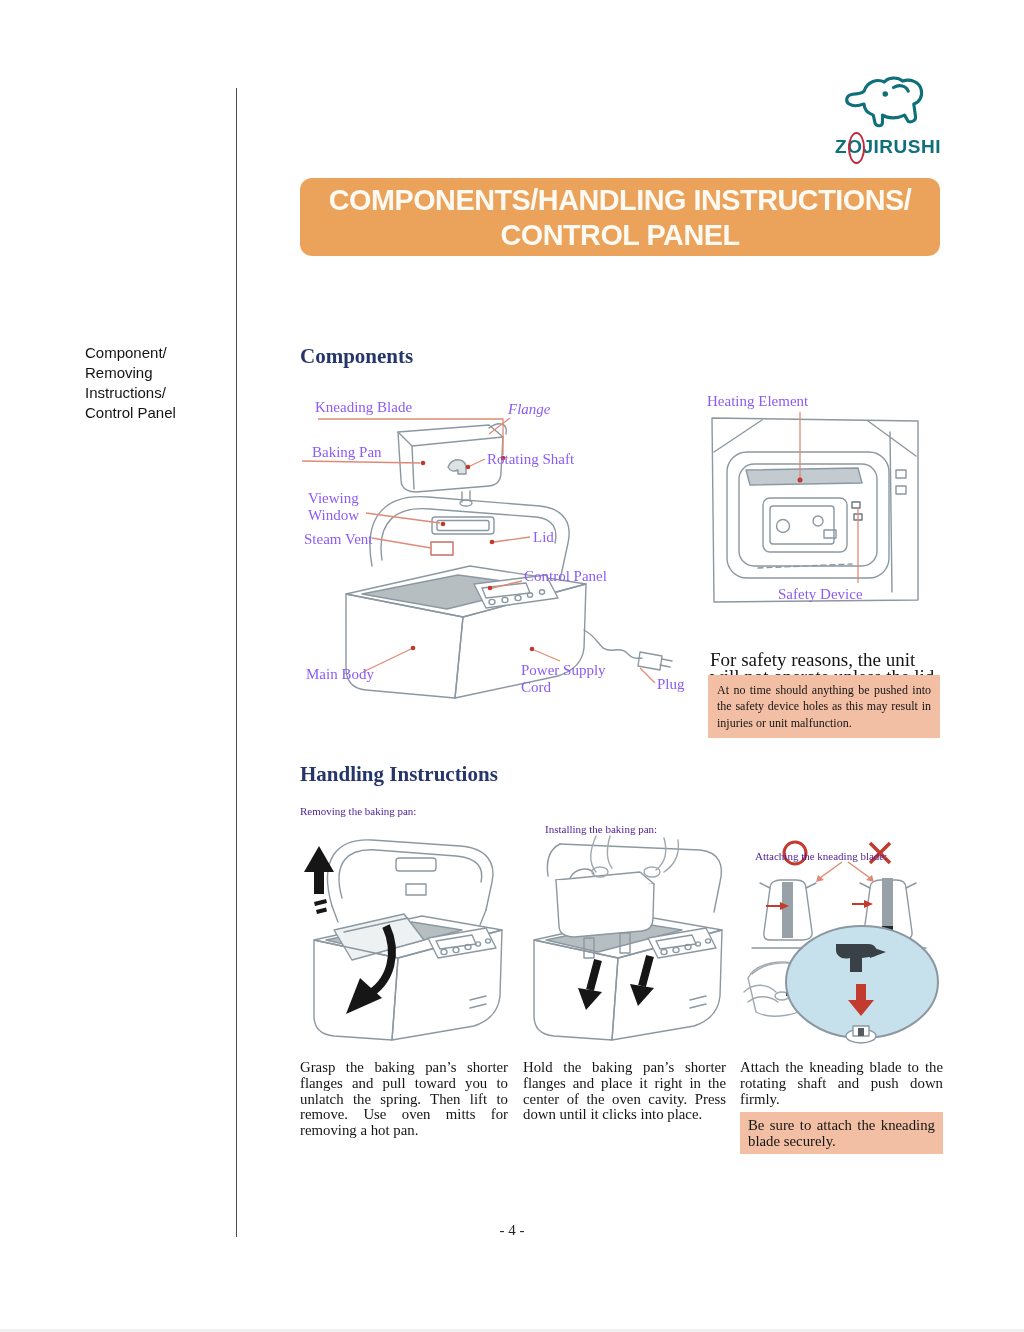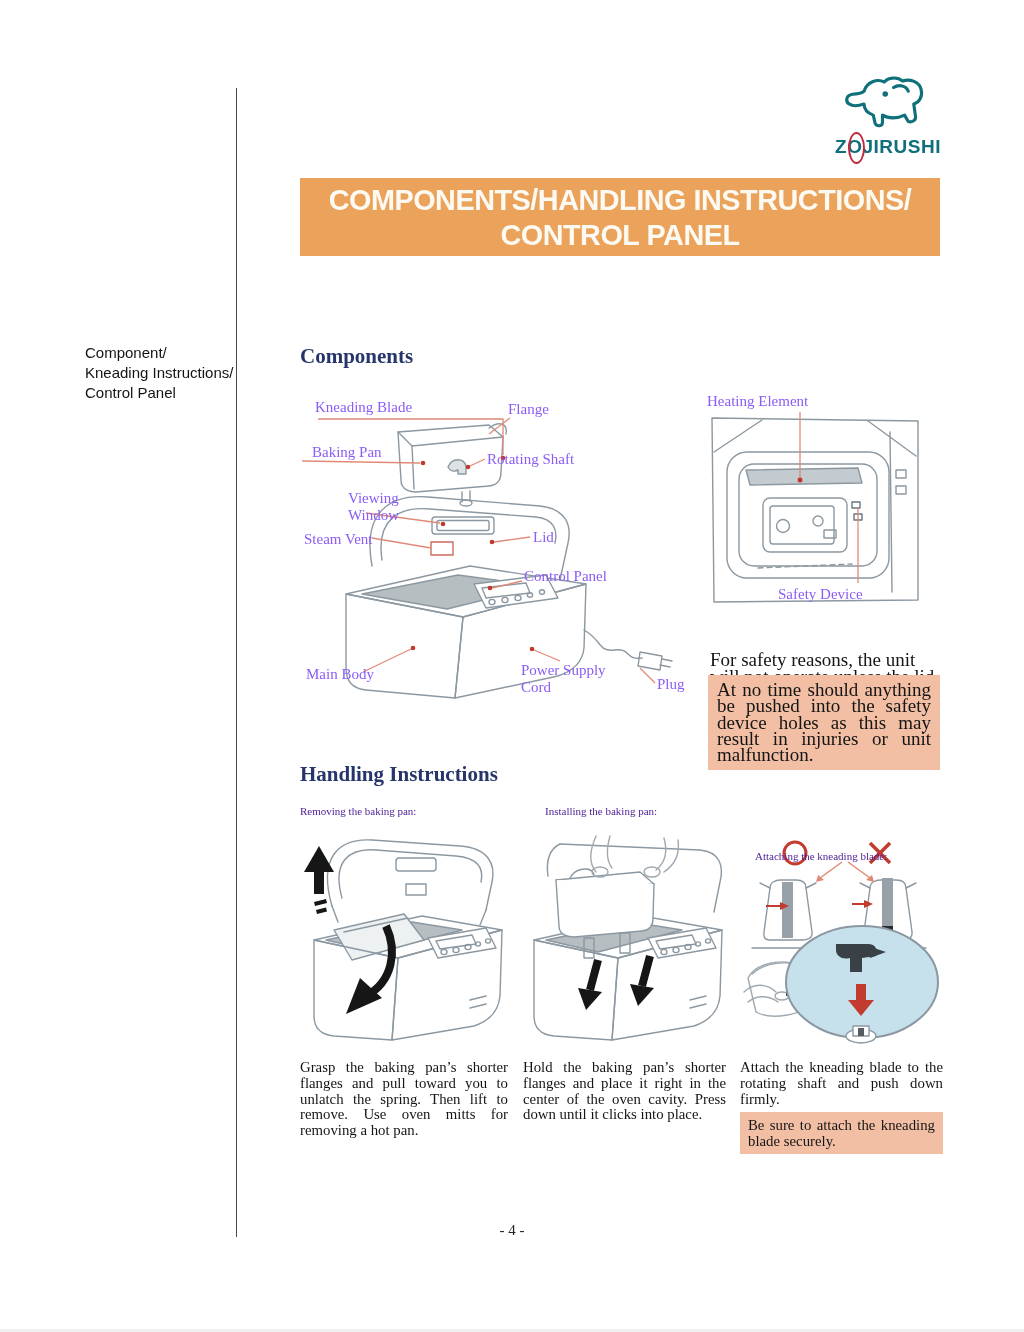--- a/index.html
+++ b/index.html
@@ -13,37 +13,37 @@
   
   .logo{left:828px;top:76px;width:120px;height:86px;}
   .logo svg{position:absolute;left:14px;top:0;}
   .wordmark{position:absolute;left:0;top:60px;width:120px;text-align:center;
     font-family:"Liberation Sans",sans-serif;font-weight:bold;font-size:19px;
     letter-spacing:.5px;color:#0F6F7A;}
   .o-ellipse{position:absolute;left:20px;top:56px;width:13px;height:28px;
     border:2.5px solid #C2273C;border-radius:50%;}
   
   .banner{left:300px;top:178px;width:640px;height:78px;background:#EBA35C;
-    display:flex;flex-direction:column;justify-content:center;}
+    display:flex;flex-direction:column;justify-content:center;border-radius:12px;}
   .banner div{font-family:"Liberation Sans",sans-serif;font-weight:bold;
     font-size:30px;line-height:35px;color:#FCFAF2;text-align:center;
     letter-spacing:-.5px;transform:scaleX(.96);white-space:nowrap;}
   
   .sidebar{left:85px;top:343px;width:150px;font-family:"Liberation Sans",sans-serif;
     font-size:15px;line-height:20px;color:#141414;}
   
   .h1{font-weight:bold;font-size:21px;color:#26366B;}
   
   .lbl{position:absolute;font-size:15px;line-height:16.5px;color:#8b5cf6;}
   
   .note{font-size:19px;line-height:16.5px;margin-top:24px;}
   .coltitle{position:absolute;font-size:11px;color:#4c1d95;text-align:right;}
   .para{position:absolute;font-size:14.8px;line-height:15.8px;text-align:justify;color:#141414;}
   .peach{background:#F2BFA4;}
-  .warnbox{left:708px;top:675px;width:214px;padding:7px 9px;font-size:19px;
+  .warnbox{left:708px;top:675px;width:214px;padding:7px 9px;font-size:12px;
     line-height:16.3px;text-align:justify;}
   .notebox{left:740px;top:1112px;width:187px;padding:5px 8px;font-size:14.8px;
     line-height:16px;text-align:justify;}
   .pagenum{left:0;top:1222px;width:1024px;text-align:center;font-size:15px;color:#222;}
   .bottom-edge{left:0;top:1329px;width:1024px;height:3px;background:#f0f0f0;}
 </style>
 </head>
 <body>
 
 <svg class="abs" style="left:0;top:0" width="1024" height="1332" viewBox="0 0 1024 1332">
@@ -251,48 +251,48 @@
   <div class="o-ellipse"></div>
 </div>
 
 <div class="abs banner">
   <div>COMPONENTS/HANDLING INSTRUCTIONS/</div>
   <div>CONTROL PANEL</div>
 </div>
 
 <div class="abs sidebar">
   <div>Component/</div>
-  <div>Kneading Instructions/</div>
+  <div>Removing Instructions/</div>
   <div>Control Panel</div>
 </div>
 
 <div class="abs h1" style="left:300px;top:344px;">Components</div>
 
 <div class="lbl" style="left:315px;top:399px;">Kneading Blade</div>
-<div class="lbl" style="left:508px;top:401px;">Flange</div>
+<div class="lbl" style="left:508px;top:401px;font-style:italic;">Flange</div>
 <div class="lbl" style="left:312px;top:444px;">Baking Pan</div>
 <div class="lbl" style="left:487px;top:451px;">Rotating Shaft</div>
-<div class="lbl" style="left:308px;top:490px;width:66px;margin-left:40px;">Viewing Window</div>
+<div class="lbl" style="left:308px;top:490px;width:66px;">Viewing Window</div>
 <div class="lbl" style="left:304px;top:531px;">Steam Vent</div>
 <div class="lbl" style="left:533px;top:529px;">Lid</div>
 <div class="lbl" style="left:524px;top:568px;">Control Panel</div>
 <div class="lbl" style="left:306px;top:666px;">Main Body</div>
 <div class="lbl" style="left:521px;top:662px;width:100px;">Power Supply Cord</div>
 <div class="lbl" style="left:657px;top:676px;">Plug</div>
 <div class="lbl" style="left:707px;top:393px;">Heating Element</div>
 <div class="lbl" style="left:762px;top:586px;margin-left:16px;">Safety Device</div>
 
 <div class="abs note" style="left:710px;top:628px;width:234px;">For safety reasons, the unit will not operate unless the lid is closed.</div>
 
 <div class="abs peach warnbox">At no time should anything be pushed into the safety device holes as this may result in injuries or unit malfunction.</div>
 
 <div class="abs h1" style="left:300px;top:762px;">Handling Instructions</div>
 
 <div class="coltitle" style="left:300px;top:805px;">Removing the baking pan:</div>
-<div class="coltitle" style="left:545px;top:805px;">Installing the baking pan:</div>
+<div class="coltitle" style="left:545px;top:823px;">Installing the baking pan:</div>
 <div class="coltitle" style="left:755px;top:850px;">Attaching the kneading blade:</div>
 
 <div class="para" style="left:300px;top:1060px;width:208px;">Grasp the baking pan’s shorter flanges and pull toward you to unlatch the spring. Then lift to remove. Use oven mitts for removing a hot pan.</div>
 <div class="para" style="left:523px;top:1060px;width:203px;">Hold the baking pan’s shorter flanges and place it right in the center of the oven cavity. Press down until it clicks into place.</div>
 <div class="para" style="left:740px;top:1060px;width:203px;">Attach the kneading blade to the rotating shaft and push down firmly.</div>
 
 <div class="abs peach notebox">Be sure to attach the kneading blade securely.</div>
 
 <div class="abs pagenum">- 4 -</div>
 <div class="abs bottom-edge"></div>

